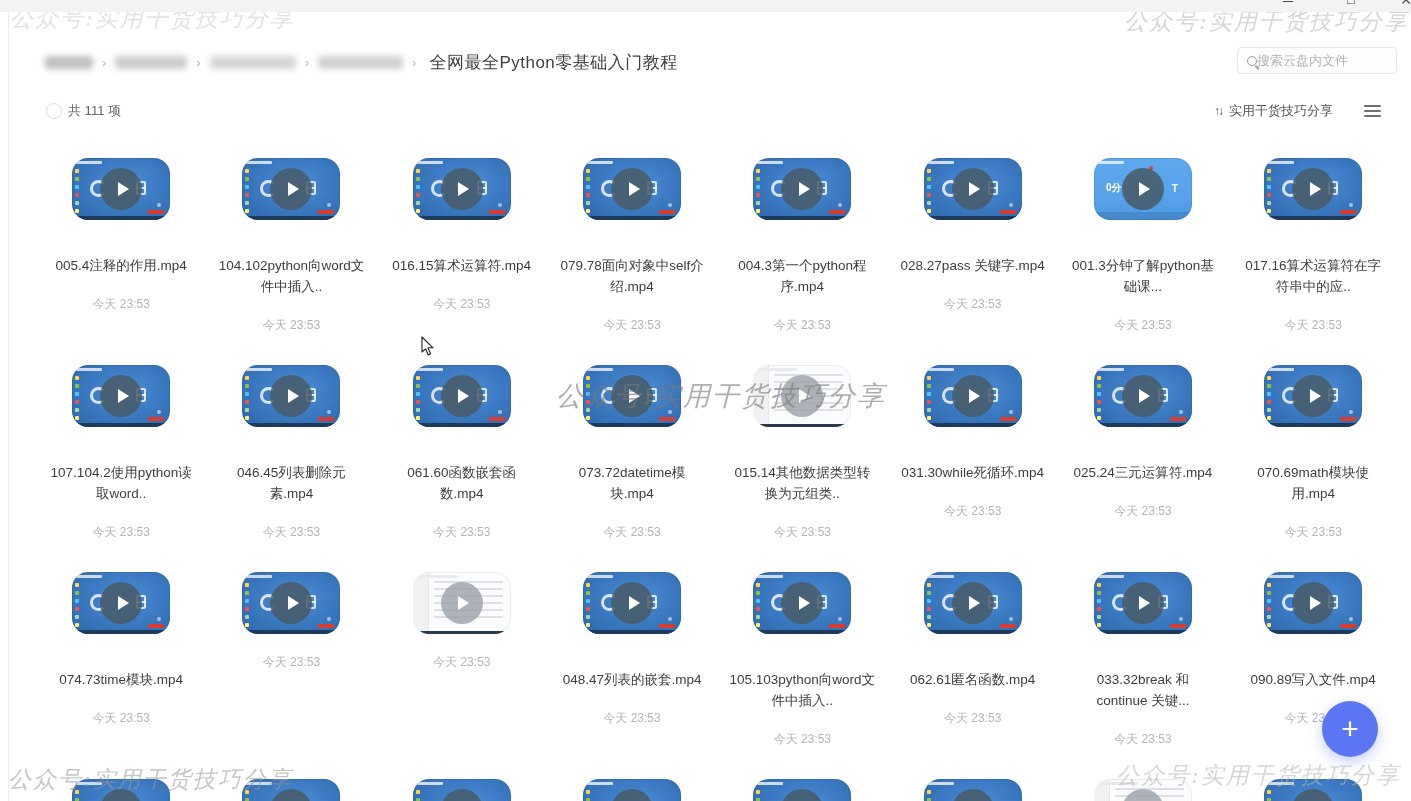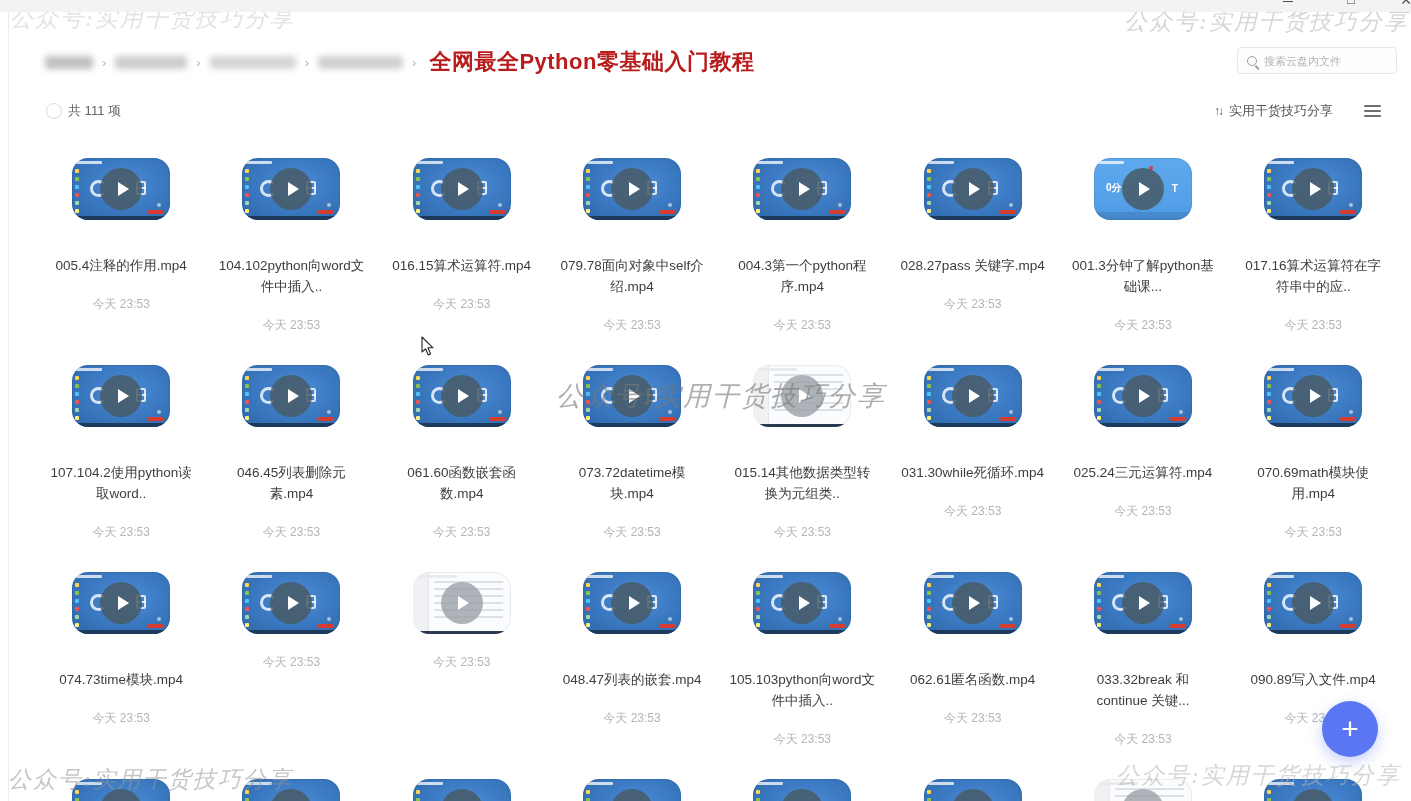--- a/index.html
+++ b/index.html
@@ -23,30 +23,30 @@
   .wm.tr { left:1124px; top:6px;  font-size:23px; color:rgba(180,180,180,.55); }
   .wm.mid{ left:556px; top:378px; font-size:27px; color:rgba(120,120,120,.60); }
   .wm.bl { left:8px;   top:764px; font-size:23px; color:rgba(150,150,150,.55); }
   .wm.br { left:1116px; top:760px; font-size:23px; color:rgba(180,180,180,.55); }
 
   
   .header { position:absolute; left:45px; top:50px; height:24px; display:flex; align-items:center; z-index:10; }
   .crumb-seg { height:13px; border-radius:3px; background:#a9a9a9; filter:blur(3px); opacity:.75; }
   .seg1 { width:48px; } .seg2 { width:72px; opacity:.6; } .seg3 { width:86px; opacity:.5; } .seg4 { width:85px; opacity:.55; }
   .crumb-sep { color:#b5b5b5; font-size:13px; margin:0 9px; }
-  .page-title { font-size:22px; font-weight:bold; color:#b91c1c; margin-left:4px; letter-spacing:.5px; }
+  .page-title { font-size:17px; font-weight:normal; color:#404040; margin-left:4px; letter-spacing:.5px; }
 
   
   .search-box { position:absolute; right:14px; top:47px; width:160px; height:27px; border:1px solid #e7e7e7;
                 border-radius:4px; background:#fdfdfd; display:flex; align-items:center; padding:0 9px; z-index:10; }
   .mag { position:relative; width:10px; height:10px; border:1.5px solid #9aa0a6; border-radius:50%; flex:0 0 auto; }
   .mag::after { content:""; position:absolute; left:8px; top:8px; width:5px; height:1.5px; background:#9aa0a6;
                 transform:rotate(45deg); transform-origin:0 0; }
-  .search-box input { border:none; outline:none; background:transparent; margin-left:7px; width:120px;
-                      font-size:11px; color:#701a75; font-family:inherit; }
+  .search-box input { border:none; outline:none; background:transparent; margin-left:0; width:120px;
+                      font-size:13px; color:#701a75; font-family:inherit; }
   .search-box input::placeholder { color:#b3b3b3; }
 
   
   .toolbar-left { position:absolute; left:46px; top:102px; display:flex; align-items:center; z-index:10; }
   .select-circle { width:16px; height:16px; border:1.5px solid #dbdbdb; border-radius:50%; background:#fff; }
   .count-label { margin-left:6px; font-size:13px; color:#666; }
   .toolbar-right { position:absolute; right:30px; top:102px; display:flex; align-items:center; gap:31px; z-index:10; }
   .sort-ctl { display:flex; align-items:center; cursor:default; }
   .sort-arrows { font-size:12px; color:#555; letter-spacing:-2px; margin-right:7px; }
   .sort-label { font-size:13px; color:#555; }

